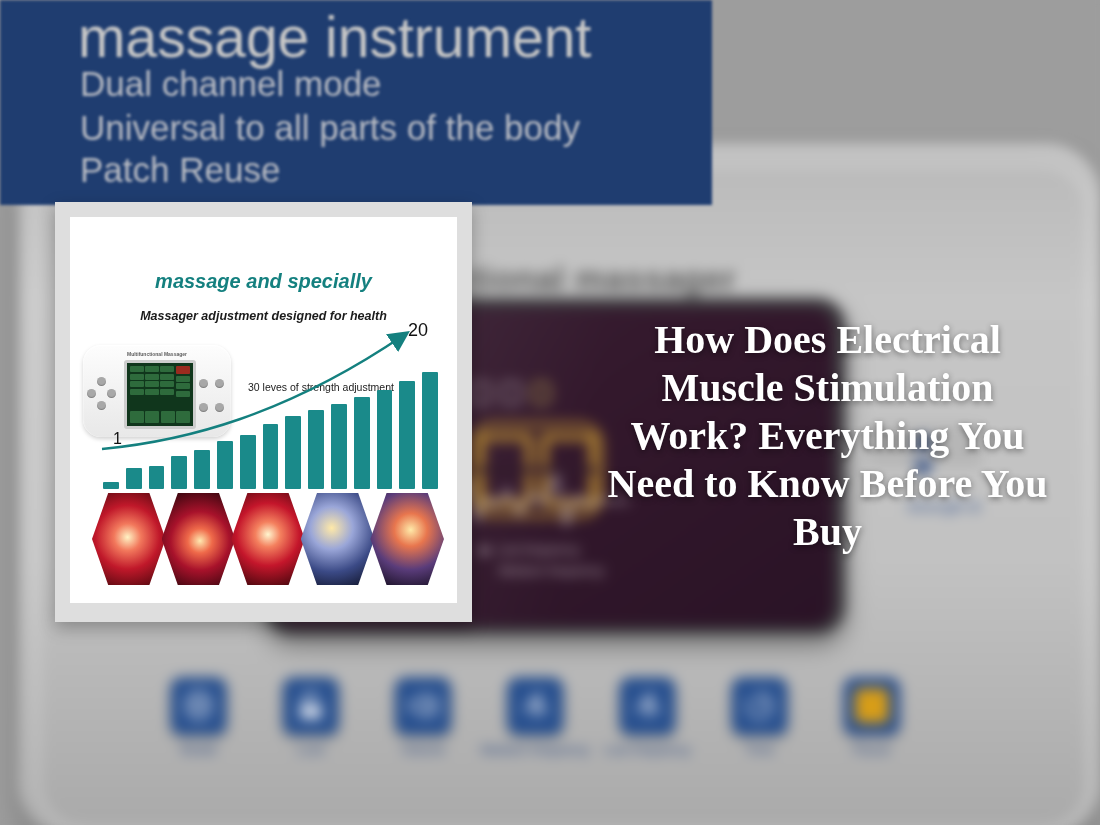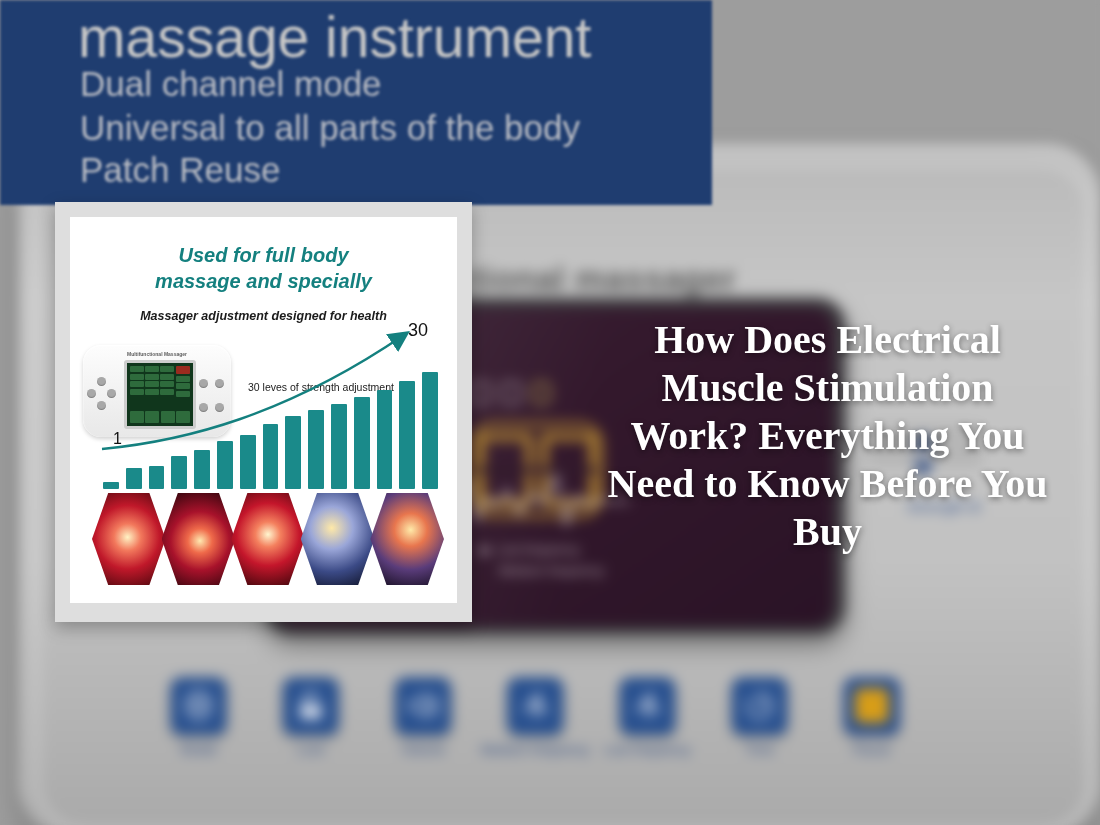--- a/index.html
+++ b/index.html
@@ -280,21 +280,21 @@
     <div class="banner-title">massage instrument</div>
     <div class="banner-l1">Dual channel mode</div>
     <div class="banner-l2">Universal to all parts of the body</div>
     <div class="banner-l3">Patch Reuse</div>
   </div>
 
   <div class="card">
     <div class="card-in">
 
       <div class="c-h1">
-        <span>Used for full body</span><br><span>massage and specially</span>
+        <br><span>massage and specially</span>
       </div>
       <div class="c-h2">Massager adjustment designed for health</div>
 
       <div class="devpic">
         <div class="devshell"></div>
         <div class="devname">Multifunctional Massager</div>
         <div class="lcd">
           <div class="grid">
             <i></i>
               <i></i>
@@ -327,21 +327,21 @@
         <span class="dpad" style="left:14px;top:56px"></span>
         <span class="dpad" style="left:4px;top:44px"></span>
         <span class="dpad" style="left:116px;top:34px"></span>
         <span class="dpad" style="left:132px;top:34px"></span>
         <span class="dpad" style="left:116px;top:58px"></span>
         <span class="dpad" style="left:132px;top:58px"></span>
       </div>
 
       <div class="c-note">30 leves of strength adjustment</div>
       <div class="c-one">1</div>
-      <div class="c-thirty">30</div>
+      <div class="c-thirty">20</div>
 
       <svg class="curve" viewBox="0 0 350 150">
         <defs>
           <marker id="ah" markerWidth="9" markerHeight="9" refX="6" refY="4.5" orient="auto">
             <path d="M0,0 L9,4.5 L0,9 Z" fill="#14807f"></path>
           </marker>
         </defs>
         <path d="M6 132 C 90 124, 190 98, 308 18" fill="none" stroke="#14807f" stroke-width="2.4" marker-end="url(#ah)"></path>
       </svg>
 

